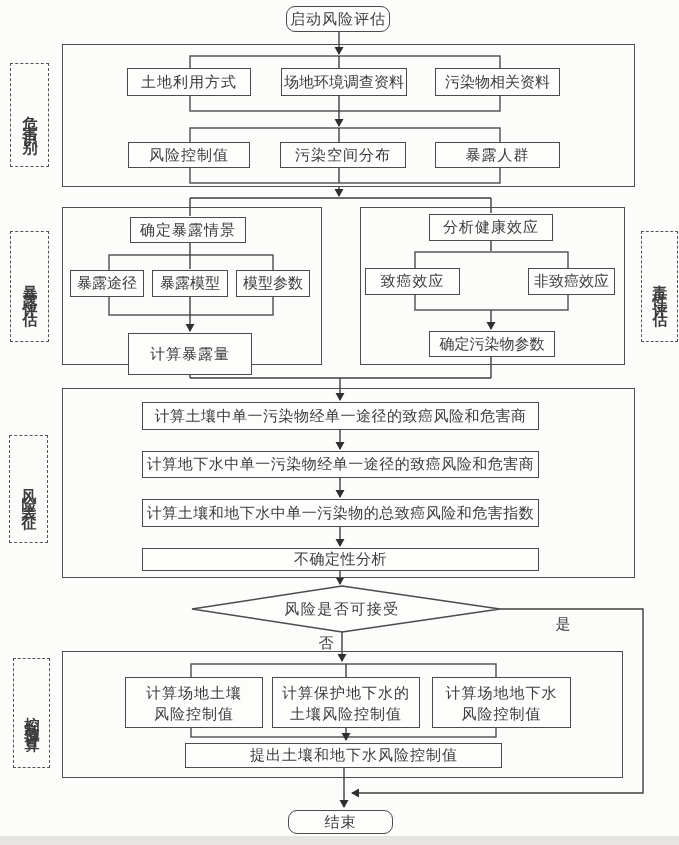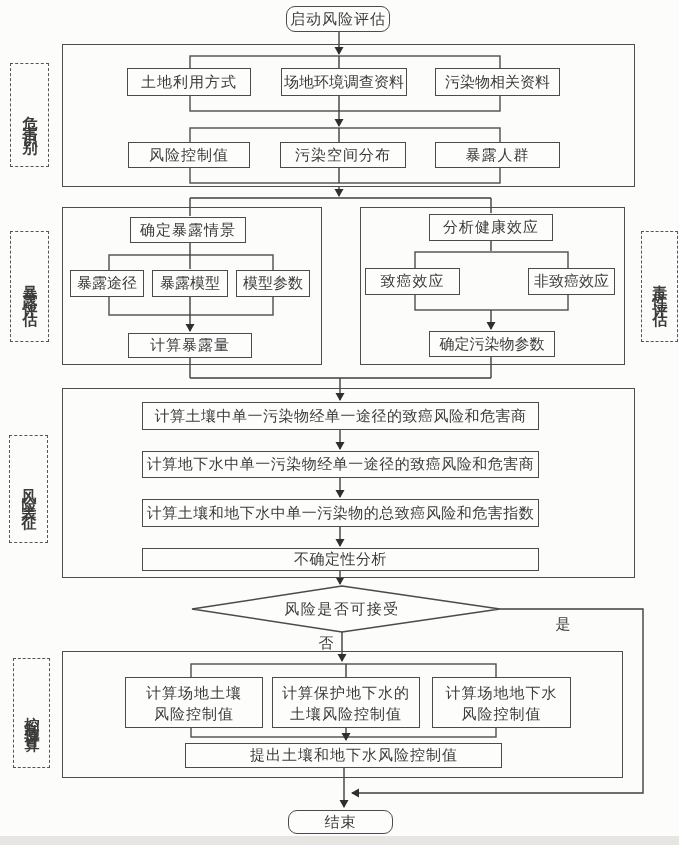--- a/index.html
+++ b/index.html
@@ -137,21 +137,21 @@
   <div class="box" style="left:435px;top:68px;width:125px;height:28px;letter-spacing:0;">污染物相关资料</div>
 
   <div class="box" style="left:128px;top:142px;width:122px;height:26px;">风险控制值</div>
   <div class="box" style="left:280px;top:142px;width:126px;height:26px;">污染空间分布</div>
   <div class="box" style="left:435px;top:142px;width:125px;height:26px;">暴露人群</div>
 
   <div class="box" style="left:130px;top:217px;width:116px;height:26px;">确定暴露情景</div>
   <div class="box" style="left:70px;top:270px;width:74px;height:27px;letter-spacing:0;">暴露途径</div>
   <div class="box" style="left:152px;top:270px;width:76px;height:27px;letter-spacing:0;">暴露模型</div>
   <div class="box" style="left:236px;top:270px;width:74px;height:27px;letter-spacing:0;">模型参数</div>
-  <div class="box" style="left:128px;top:333px;width:124px;height:25px;">计算暴露量</div>
+  <div class="box" style="left:128px;top:333px;width:124px;height:42px;">计算暴露量</div>
 
   <div class="box" style="left:429px;top:214px;width:124px;height:27px;">分析健康效应</div>
   <div class="box" style="left:365px;top:268px;width:95px;height:27px;">致癌效应</div>
   <div class="box" style="left:528px;top:268px;width:87px;height:27px;letter-spacing:0;">非致癌效应</div>
   <div class="box" style="left:429px;top:331px;width:126px;height:26px;letter-spacing:0;">确定污染物参数</div>
 
   <div class="box longbox" style="left:142px;top:402px;width:397px;height:28px;">计算土壤中单一污染物经单一途径的致癌风险和危害商</div>
   <div class="box longbox" style="left:142px;top:451px;width:397px;height:27px;">计算地下水中单一污染物经单一途径的致癌风险和危害商</div>
   <div class="box longbox" style="left:142px;top:499px;width:397px;height:28px;">计算土壤和地下水中单一污染物的总致癌风险和危害指数</div>
   <div class="box longbox" style="left:142px;top:548px;width:397px;height:23px;">不确定性分析</div>

